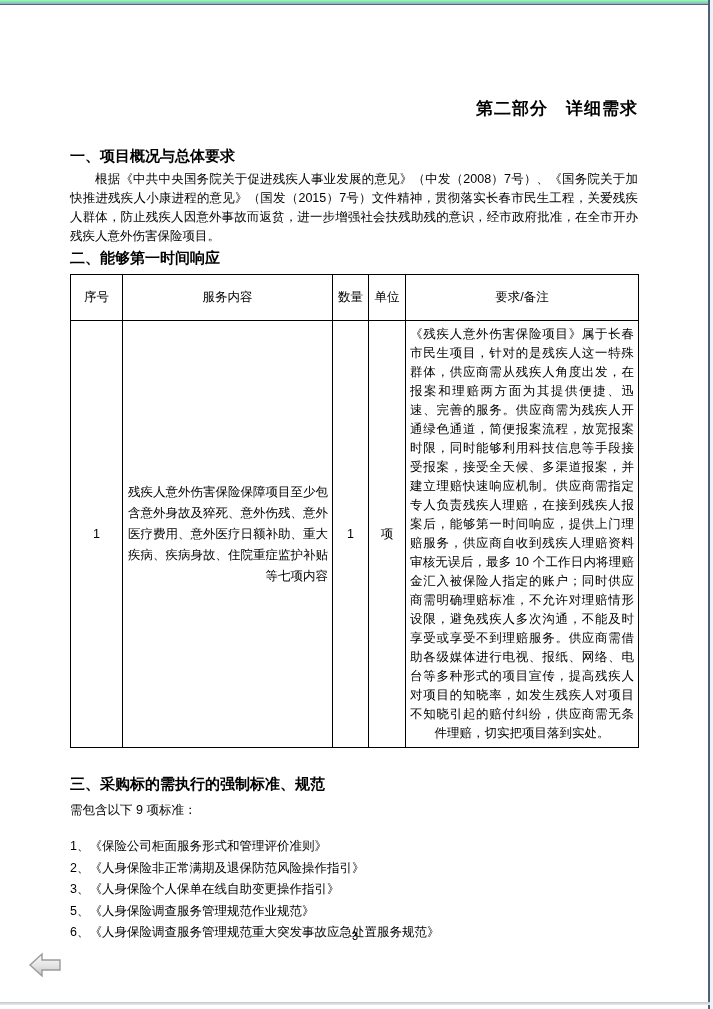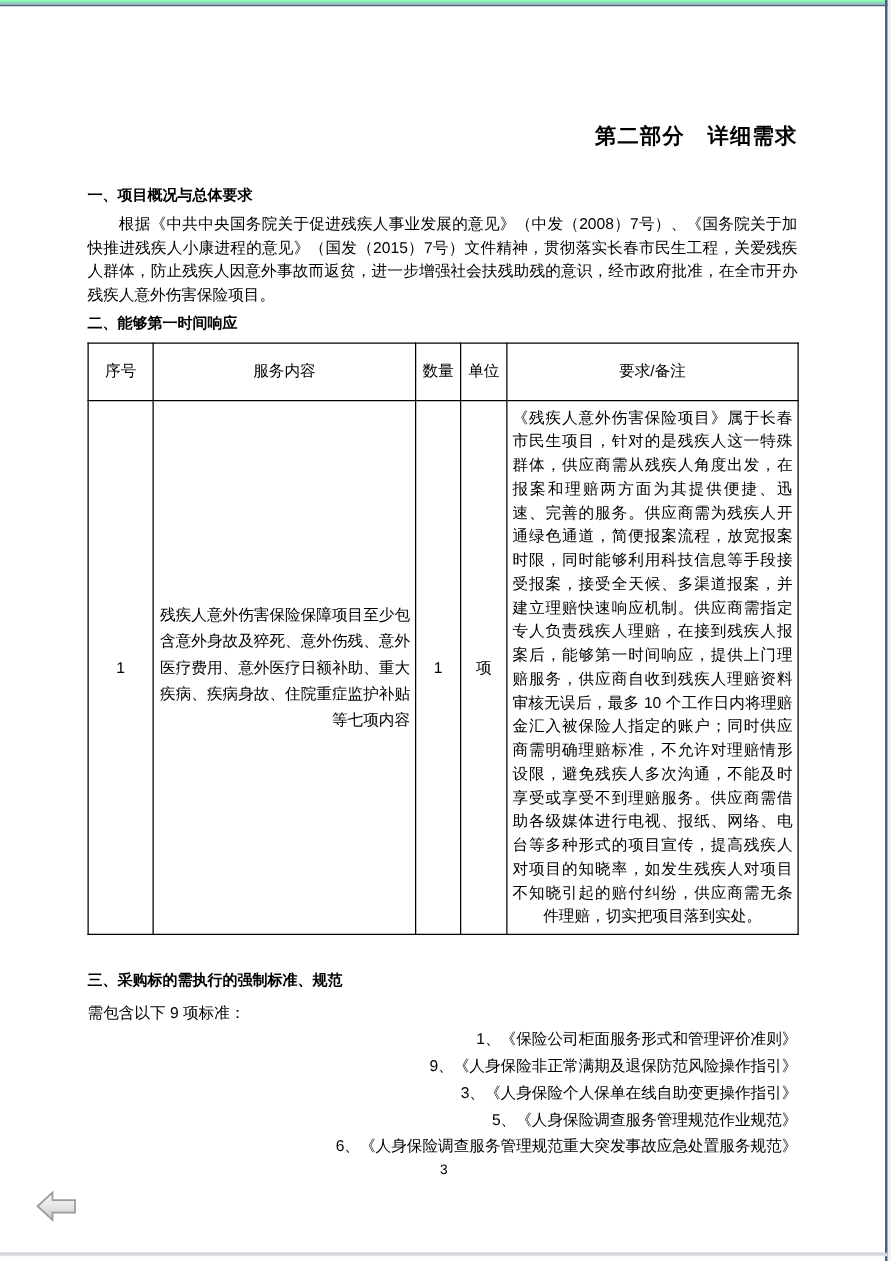--- a/index.html
+++ b/index.html
@@ -34,21 +34,21 @@
   .doc {
     position: absolute; top: 0; left: 70px; width: 568px;
   }
   .doc-title {
     margin-top: 97px;
     text-align: right;
     font-size: 17px; font-weight: bold;
     letter-spacing: 1px;
   }
   .sec-heading {
-    font-size: 12px; font-weight: bold;
+    font-size: 15px; font-weight: bold;
     margin-top: 27px;
     line-height: 18px;
     font-family: Liberation Serif, serif;
   }
   .sec-heading.tight { margin-top: 3px; }
   .body-para {
     margin-top: 5px;
     font-size: 12.5px;
     line-height: 19px;
     text-align: justify;
@@ -86,21 +86,21 @@
     line-height: 19px;
     padding: 5px 7px 6px 7px;
     margin-top: 32px;
   }
   
   .std-intro {
     margin-top: 7px;
     font-size: 12.5px;
     line-height: 20px;
   }
-  .std-list { list-style: none; margin-top: 1px; text-align: right; }
+  .std-list { list-style: none; margin-top: 16px; }
   .std-list li {
     font-size: 12.5px;
     line-height: 21.5px;
   }
   
   .page-number {
     position: absolute; top: 930px; left: 0; width: 710px;
     text-align: center;
     font-size: 11px;
   }
@@ -153,21 +153,21 @@
         <td class="cell-center">项</td>
         <td class="cell-req">《残疾人意外伤害保险项目》属于长春市民生项目，针对的是残疾人这一特殊群体，供应商需从残疾人角度出发，在报案和理赔两方面为其提供便捷、迅速、完善的服务。供应商需为残疾人开通绿色通道，简便报案流程，放宽报案时限，同时能够利用科技信息等手段接受报案，接受全天候、多渠道报案，并建立理赔快速响应机制。供应商需指定专人负责残疾人理赔，在接到残疾人报案后，能够第一时间响应，提供上门理赔服务，供应商自收到残疾人理赔资料审核无误后，最多 10 个工作日内将理赔金汇入被保险人指定的账户；同时供应商需明确理赔标准，不允许对理赔情形设限，避免残疾人多次沟通，不能及时享受或享受不到理赔服务。供应商需借助各级媒体进行电视、报纸、网络、电台等多种形式的项目宣传，提高残疾人对项目的知晓率，如发生残疾人对项目不知晓引起的赔付纠纷，供应商需无条件理赔，切实把项目落到实处。</td>
       </tr>
     </tbody>
   </table>
 
   <div class="sec-heading">三、采购标的需执行的强制标准、规范</div>
   <div class="std-intro">需包含以下 9 项标准：</div>
   <ul class="std-list">
     <li>1、《保险公司柜面服务形式和管理评价准则》</li>
-    <li>9、《人身保险非正常满期及退保防范风险操作指引》</li>
+    <li>2、《人身保险非正常满期及退保防范风险操作指引》</li>
     <li>3、《人身保险个人保单在线自助变更操作指引》</li>
     <li>5、《人身保险调查服务管理规范作业规范》</li>
     <li>6、《人身保险调查服务管理规范重大突发事故应急处置服务规范》</li>
   </ul>
 
 </div>
 
 <div class="page-number">3</div>
 
 <button class="nav-back" title="">

